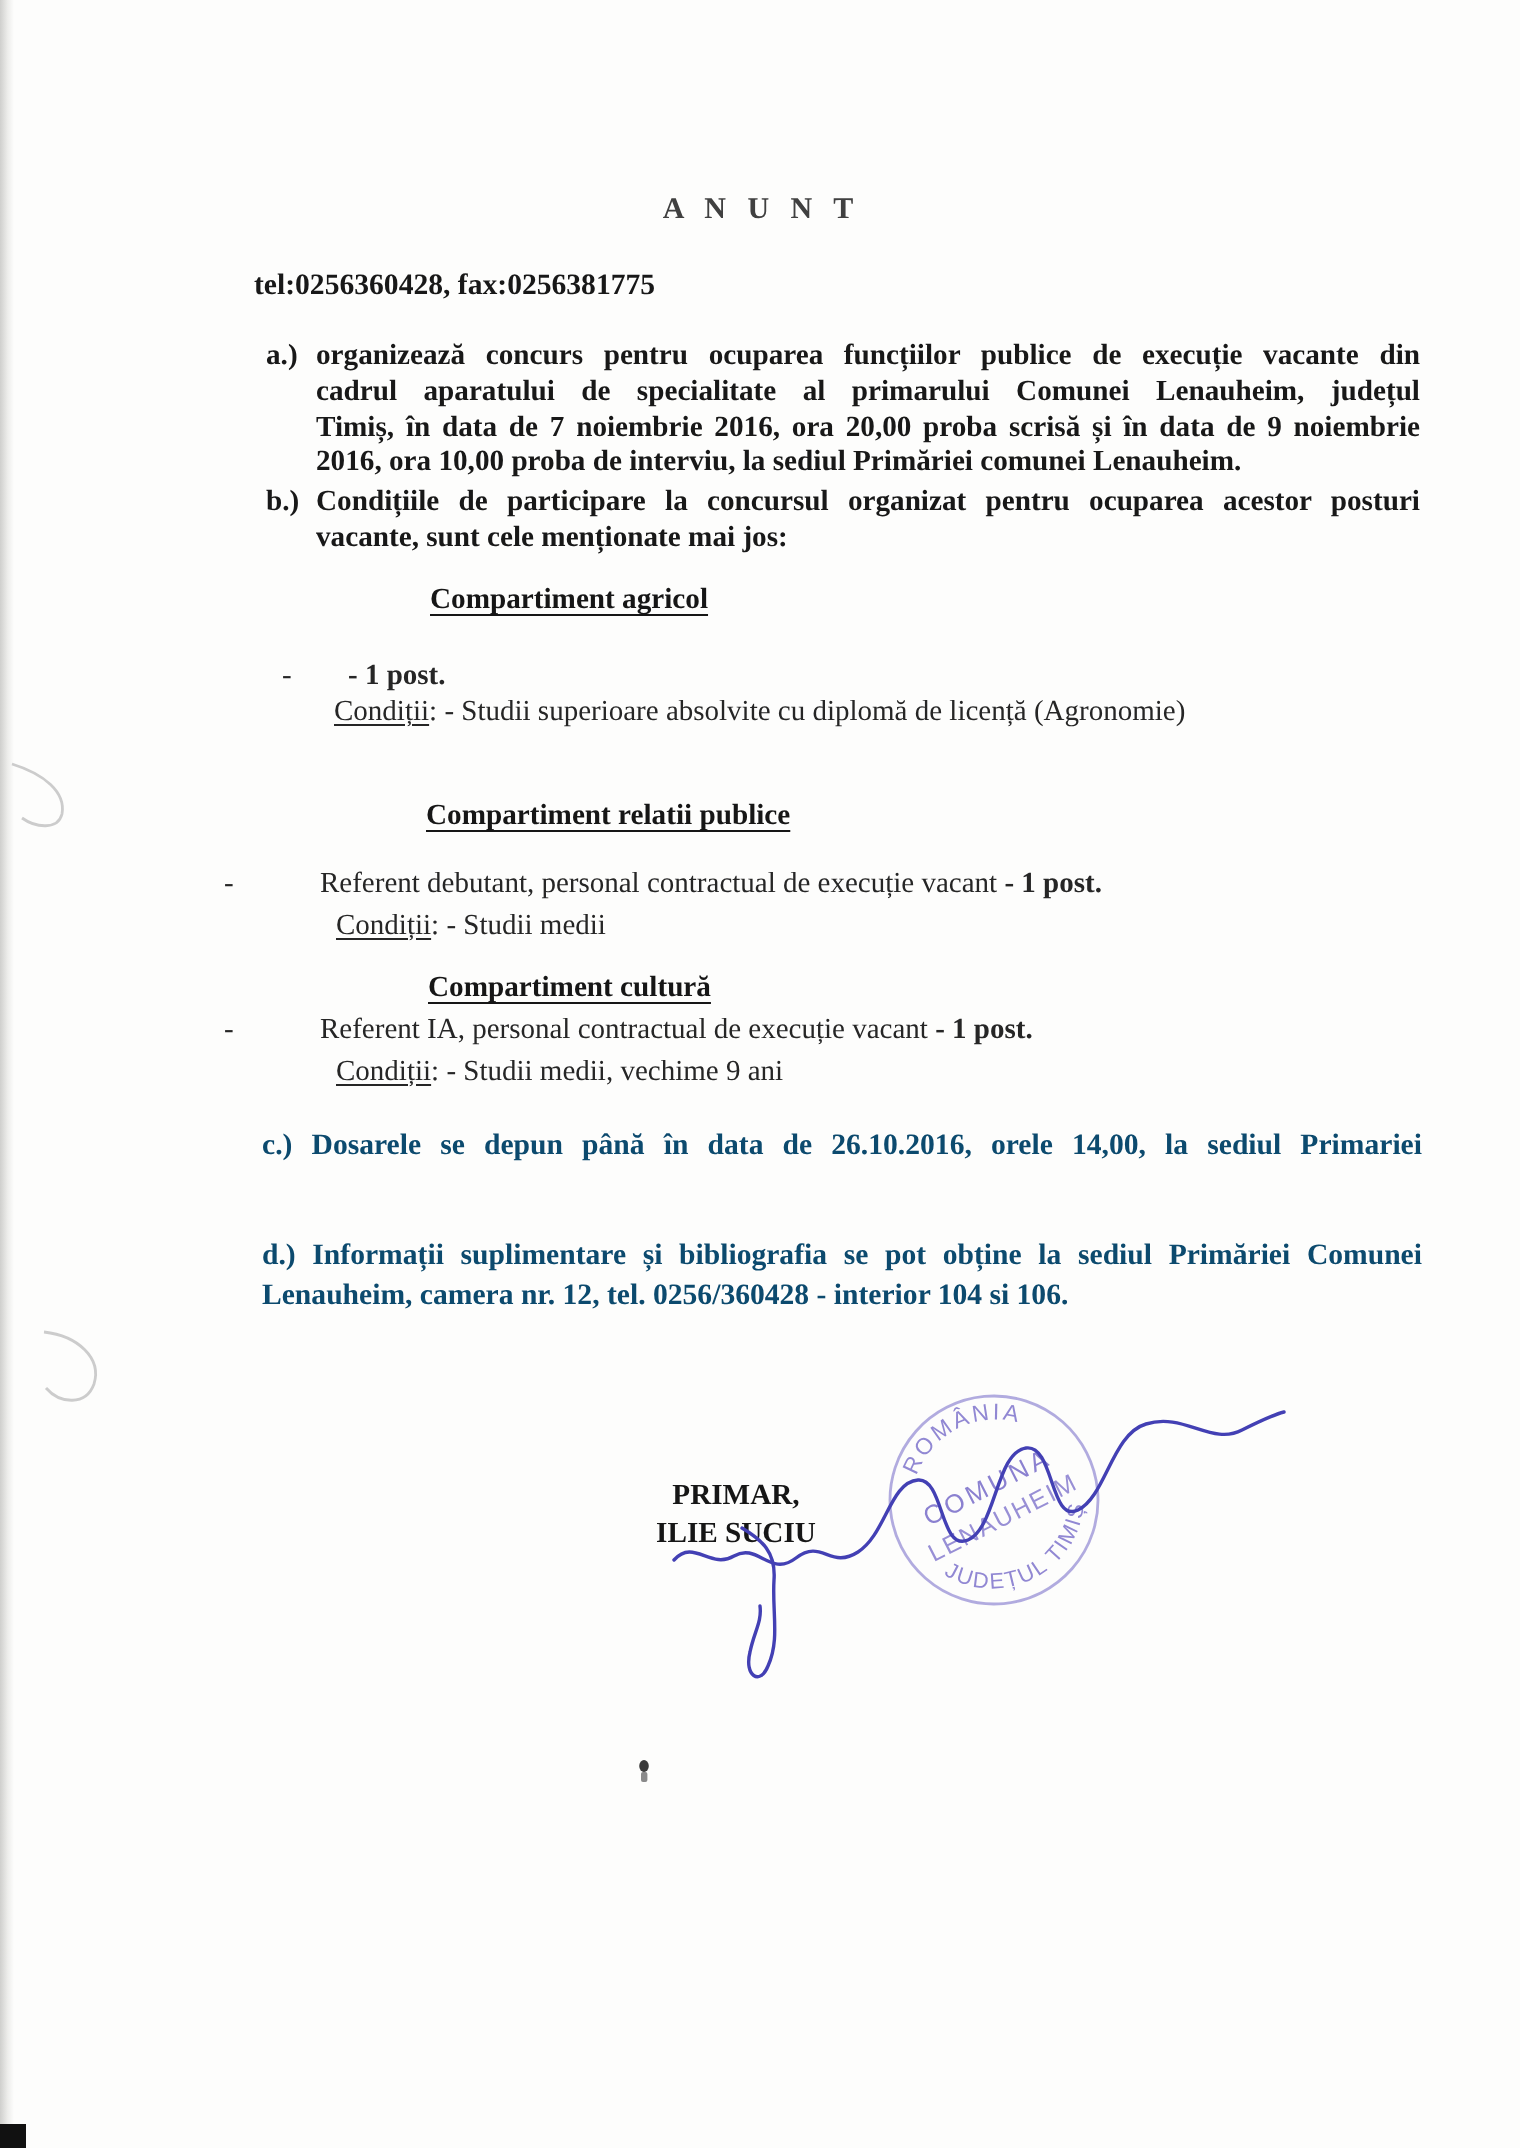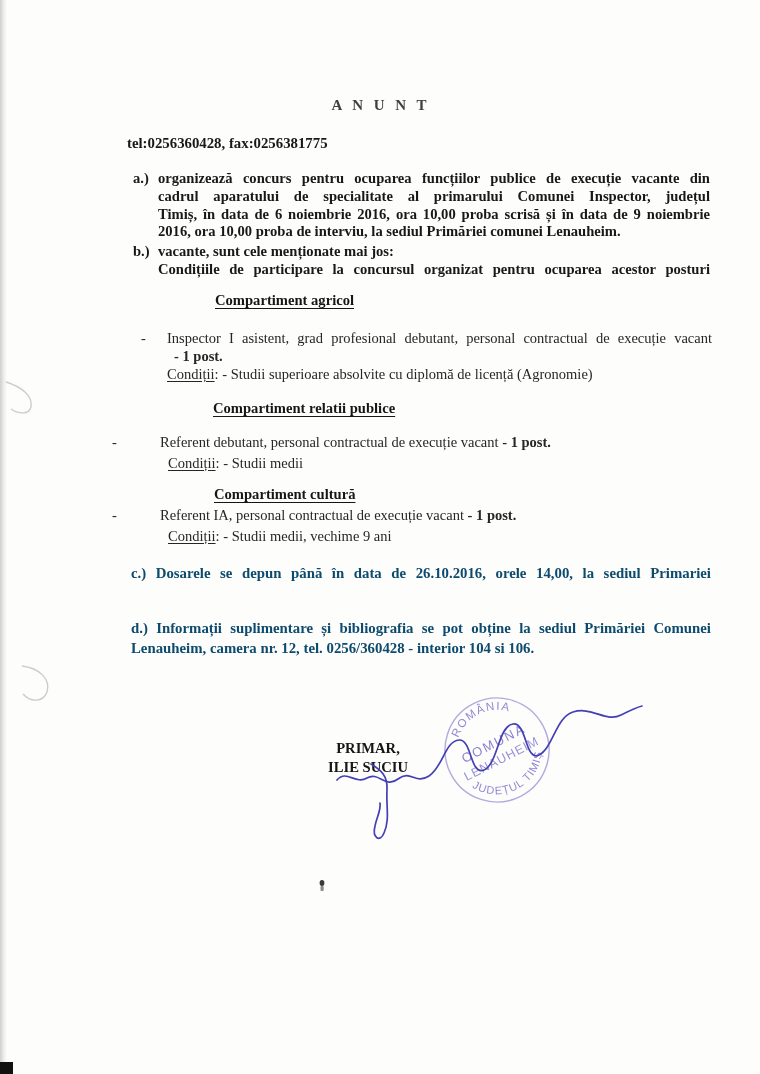--- a/index.html
+++ b/index.html
@@ -59,39 +59,38 @@
   <div class="doc-title">A N U N T</div>
 
   <div class="para intro">
       <div class="tline tline-last">tel:0256360428, fax:0256381775</div>
     </div>
 
   <div class="para hang item-a">
     <span class="label">a.)</span>
     <div>
         <div class="tline">organizează concurs pentru ocuparea funcțiilor publice de execuție vacante din</div>
-        <div class="tline">cadrul aparatului de specialitate al primarului Comunei Inspector, județul</div>
-        <div class="tline">Timiș, în data de 6 noiembrie 2016, ora 10,00 proba scrisă și în data de 9 noiembrie</div>
+        <div class="tline">cadrul aparatului de specialitate al primarului Comunei Lenauheim, județul</div>
+        <div class="tline">Timiș, în data de 7 noiembrie 2016, ora 20,00 proba scrisă și în data de 9 noiembrie</div>
         <div class="tline tline-last">2016, ora 10,00 proba de interviu, la sediul Primăriei comunei Lenauheim.</div>
       </div>
   </div>
 
   <div class="para hang item-b">
     <span class="label">b.)</span>
     <div>
+        <div class="tline">Condițiile de participare la concursul organizat pentru ocuparea acestor posturi</div>
         <div class="tline tline-last">vacante, sunt cele menționate mai jos:</div>
-        <div class="tline">Condițiile de participare la concursul organizat pentru ocuparea acestor posturi</div>
       </div>
   </div>
 
   <div class="section-heading" style="left:167px; top:292px;">Compartiment agricol</div>
 
   <div class="bullet bullet1">
     <span class="dash">-</span>
-    <div class="tline">Inspector I asistent, grad profesional debutant, personal contractual de execuție vacant</div>
     <div class="post-line"><span class="bold">- 1 post.</span></div>
     <div><span class="u">Condiții</span><span>: - Studii superioare absolvite cu diplomă de licență (Agronomie)</span></div>
   </div>
 
   <div class="section-heading" style="left:165px; top:400px;">Compartiment relatii publice</div>
 
   <div class="bullet bullet23 bullet2">
     <span class="dash">-</span>
     <div><span>Referent debutant, personal contractual de execuție vacant </span><span class="bold">- 1 post.</span></div>
     <div class="cond-indent"><span class="u">Condiții</span><span>: - Studii medii</span></div>

